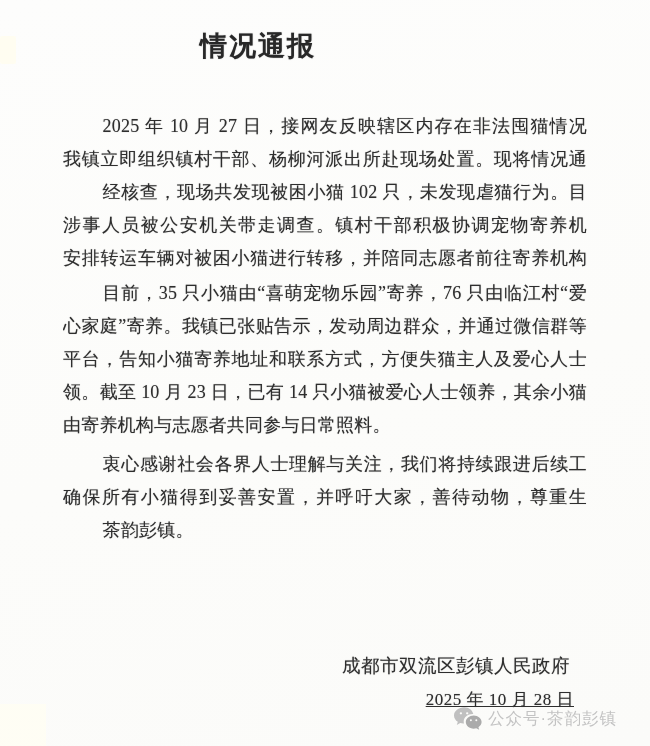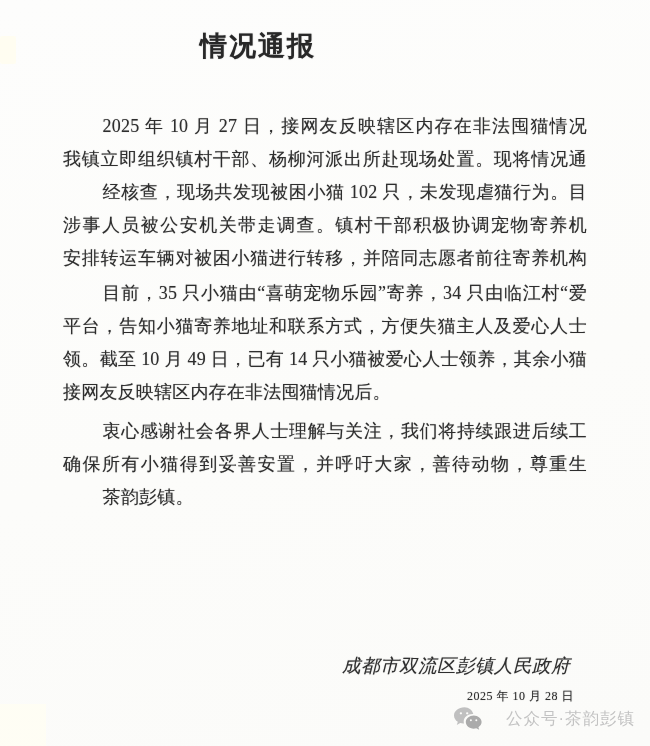--- a/index.html
+++ b/index.html
@@ -43,30 +43,30 @@
     height: 33px; line-height: 33px;
     overflow: hidden;
     letter-spacing: 0.2px;
   }
   .line.indent { text-indent: 2.2em; }
   .line.full { text-align: justify; text-align-last: justify; }
   .signature {
     position: absolute; top: 653px; right: 80px;
     font-size: 18.5px; letter-spacing: .5px;
     text-shadow: 0 0 1px rgba(47,47,47,.42);
-    font-style: italic;
   }
   .doc-date {
     position: absolute; top: 688px; right: 76px;
-    font-size: 12px; letter-spacing: .5px;
+    font-size: 17px; letter-spacing: .5px;
     text-shadow: 0 0 1px rgba(47,47,47,.42);
+    text-decoration: underline;
   }
   .watermark {
     position: absolute; left: 453px; top: 706px;
-    display: flex; align-items: center; gap: 23px;
+    display: flex; align-items: center; gap: 5px;
     color: #c3c3c3;
     font-family: "Liberation Sans", "DejaVu Sans", sans-serif;
     font-size: 16.5px; letter-spacing: 1px;
     white-space: nowrap;
   }
   .watermark .wicon { display: inline-block; width: 30px; height: 25px; }
 </style>
 </head>
 <body>
 
@@ -82,24 +82,25 @@
   <div class="para para-0">
         <div class="line indent full">2025 年 10 月 27 日，接网友反映辖区内存在非法囤猫情况后，</div>
         <div class="line full">我镇立即组织镇村干部、杨柳河派出所赴现场处置。现将情况通报</div>
       </div>
       <div class="para para-1">
         <div class="line indent full">经核查，现场共发现被困小猫 102 只，未发现虐猫行为。目前，</div>
         <div class="line full">涉事人员被公安机关带走调查。镇村干部积极协调宠物寄养机构，</div>
         <div class="line full">安排转运车辆对被困小猫进行转移，并陪同志愿者前往寄养机构照</div>
       </div>
       <div class="para para-2">
-        <div class="line indent full">目前，35 只小猫由“喜萌宠物乐园”寄养，34 只由临江村“爱</div>
+        <div class="line indent full">目前，35 只小猫由“喜萌宠物乐园”寄养，76 只由临江村“爱</div>
+        <div class="line full">心家庭”寄养。我镇已张贴告示，发动周边群众，并通过微信群等</div>
         <div class="line full">平台，告知小猫寄养地址和联系方式，方便失猫主人及爱心人士认</div>
-        <div class="line full">领。截至 10 月 49 日，已有 14 只小猫被爱心人士领养，其余小猫</div>
-        <div class="line">接网友反映辖区内存在非法囤猫情况后。</div>
+        <div class="line full">领。截至 10 月 23 日，已有 14 只小猫被爱心人士领养，其余小猫</div>
+        <div class="line">由寄养机构与志愿者共同参与日常照料。</div>
       </div>
       <div class="para para-3">
         <div class="line indent full">衷心感谢社会各界人士理解与关注，我们将持续跟进后续工作，</div>
         <div class="line full">确保所有小猫得到妥善安置，并呼吁大家，善待动物，尊重生命。</div>
       </div>
       <div class="para para-4">
         <div class="line indent">茶韵彭镇。</div>
       </div>
     </div>
 

